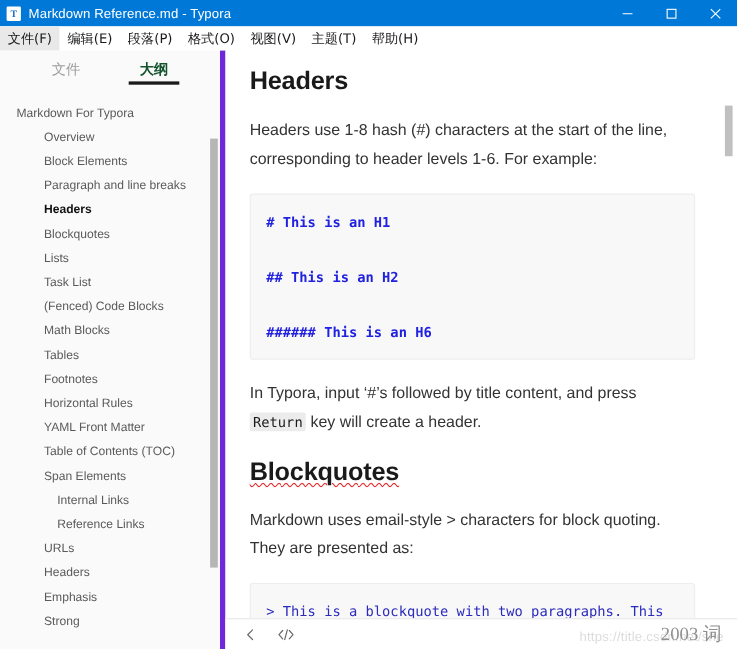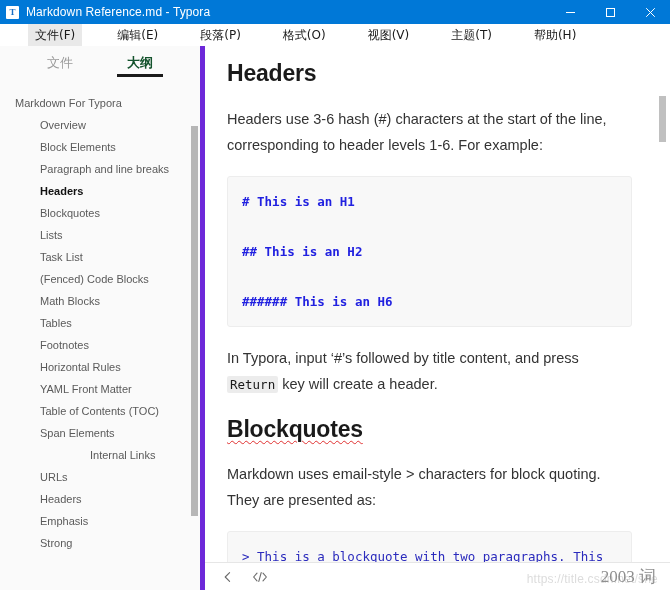--- a/index.html
+++ b/index.html
@@ -74,21 +74,20 @@
     user-select: none;
   }
   .menu-item {
     font-size: 12px;
     color: #1a1a1a;
     padding: 0 7px;
     display: flex;
     align-items: center;
     white-space: nowrap;
     font-family: "DejaVu Sans", "Liberation Sans", sans-serif;
-    margin-left: 28px;
   }
   .menu-item.active { background: #e9e9e9; }
 
   
   .body-split {
     flex: 1 1 auto;
     display: flex;
     min-height: 0;
     position: relative;
   }
@@ -146,21 +145,21 @@
     height: 22px;
     white-space: nowrap;
     overflow: hidden;
     text-overflow: ellipsis;
     padding-right: 14px;
     font-family: "Liberation Sans", sans-serif;
   }
   .ol-item.lvl1 { padding-left: 15px; }
   .ol-item.lvl2 { padding-left: 40px; }
   .ol-item.lvl3 { padding-left: 40px; }
-  .ol-item.lvl4 { padding-left: 52px; margin-left: 38px; }
+  .ol-item.lvl4 { padding-left: 52px; }
   .ol-item.current { color: #111111; font-weight: bold; }
 
   .sb-scroll-track {
     position: absolute;
     right: 1px;
     top: 38px;
     bottom: 0;
     width: 9px;
   }
   .sb-scroll-thumb {
@@ -357,38 +356,39 @@
         <div class="ol-item lvl3">Task List</div>
         <div class="ol-item lvl3">(Fenced) Code Blocks</div>
         <div class="ol-item lvl3">Math Blocks</div>
         <div class="ol-item lvl3">Tables</div>
         <div class="ol-item lvl3">Footnotes</div>
         <div class="ol-item lvl3">Horizontal Rules</div>
         <div class="ol-item lvl3">YAML Front Matter</div>
         <div class="ol-item lvl3">Table of Contents (TOC)</div>
         <div class="ol-item lvl2">Span Elements</div>
         <div class="ol-item lvl4">Internal Links</div>
+        <div class="ol-item lvl4">Reference Links</div>
         <div class="ol-item lvl3">URLs</div>
         <div class="ol-item lvl3">Headers</div>
         <div class="ol-item lvl3">Emphasis</div>
         <div class="ol-item lvl3">Strong</div>
       </div>
 
       <div class="sb-scroll-track">
         <div class="sb-scroll-thumb"></div>
       </div>
     </div>
 
     <div class="editor-wrap">
       <div class="editor">
         <div class="doc">
 
           <h2>Headers</h2>
 
-          <p>Headers use 3-6 hash (#) characters at the start of the line, corresponding to header levels 1-6. For example:</p>
+          <p>Headers use 1-8 hash (#) characters at the start of the line, corresponding to header levels 1-6. For example:</p>
 
           <div class="codeblock bright"># This is an H1
 
 ## This is an H2
 
 ###### This is an H6</div>
 
           <p><span>In Typora, input ‘#’s followed by title content, and press </span><code class="inline">Return</code><span> key will create a header.</span></p>
 
           <h2 class="misspelled">Blockquotes</h2>

